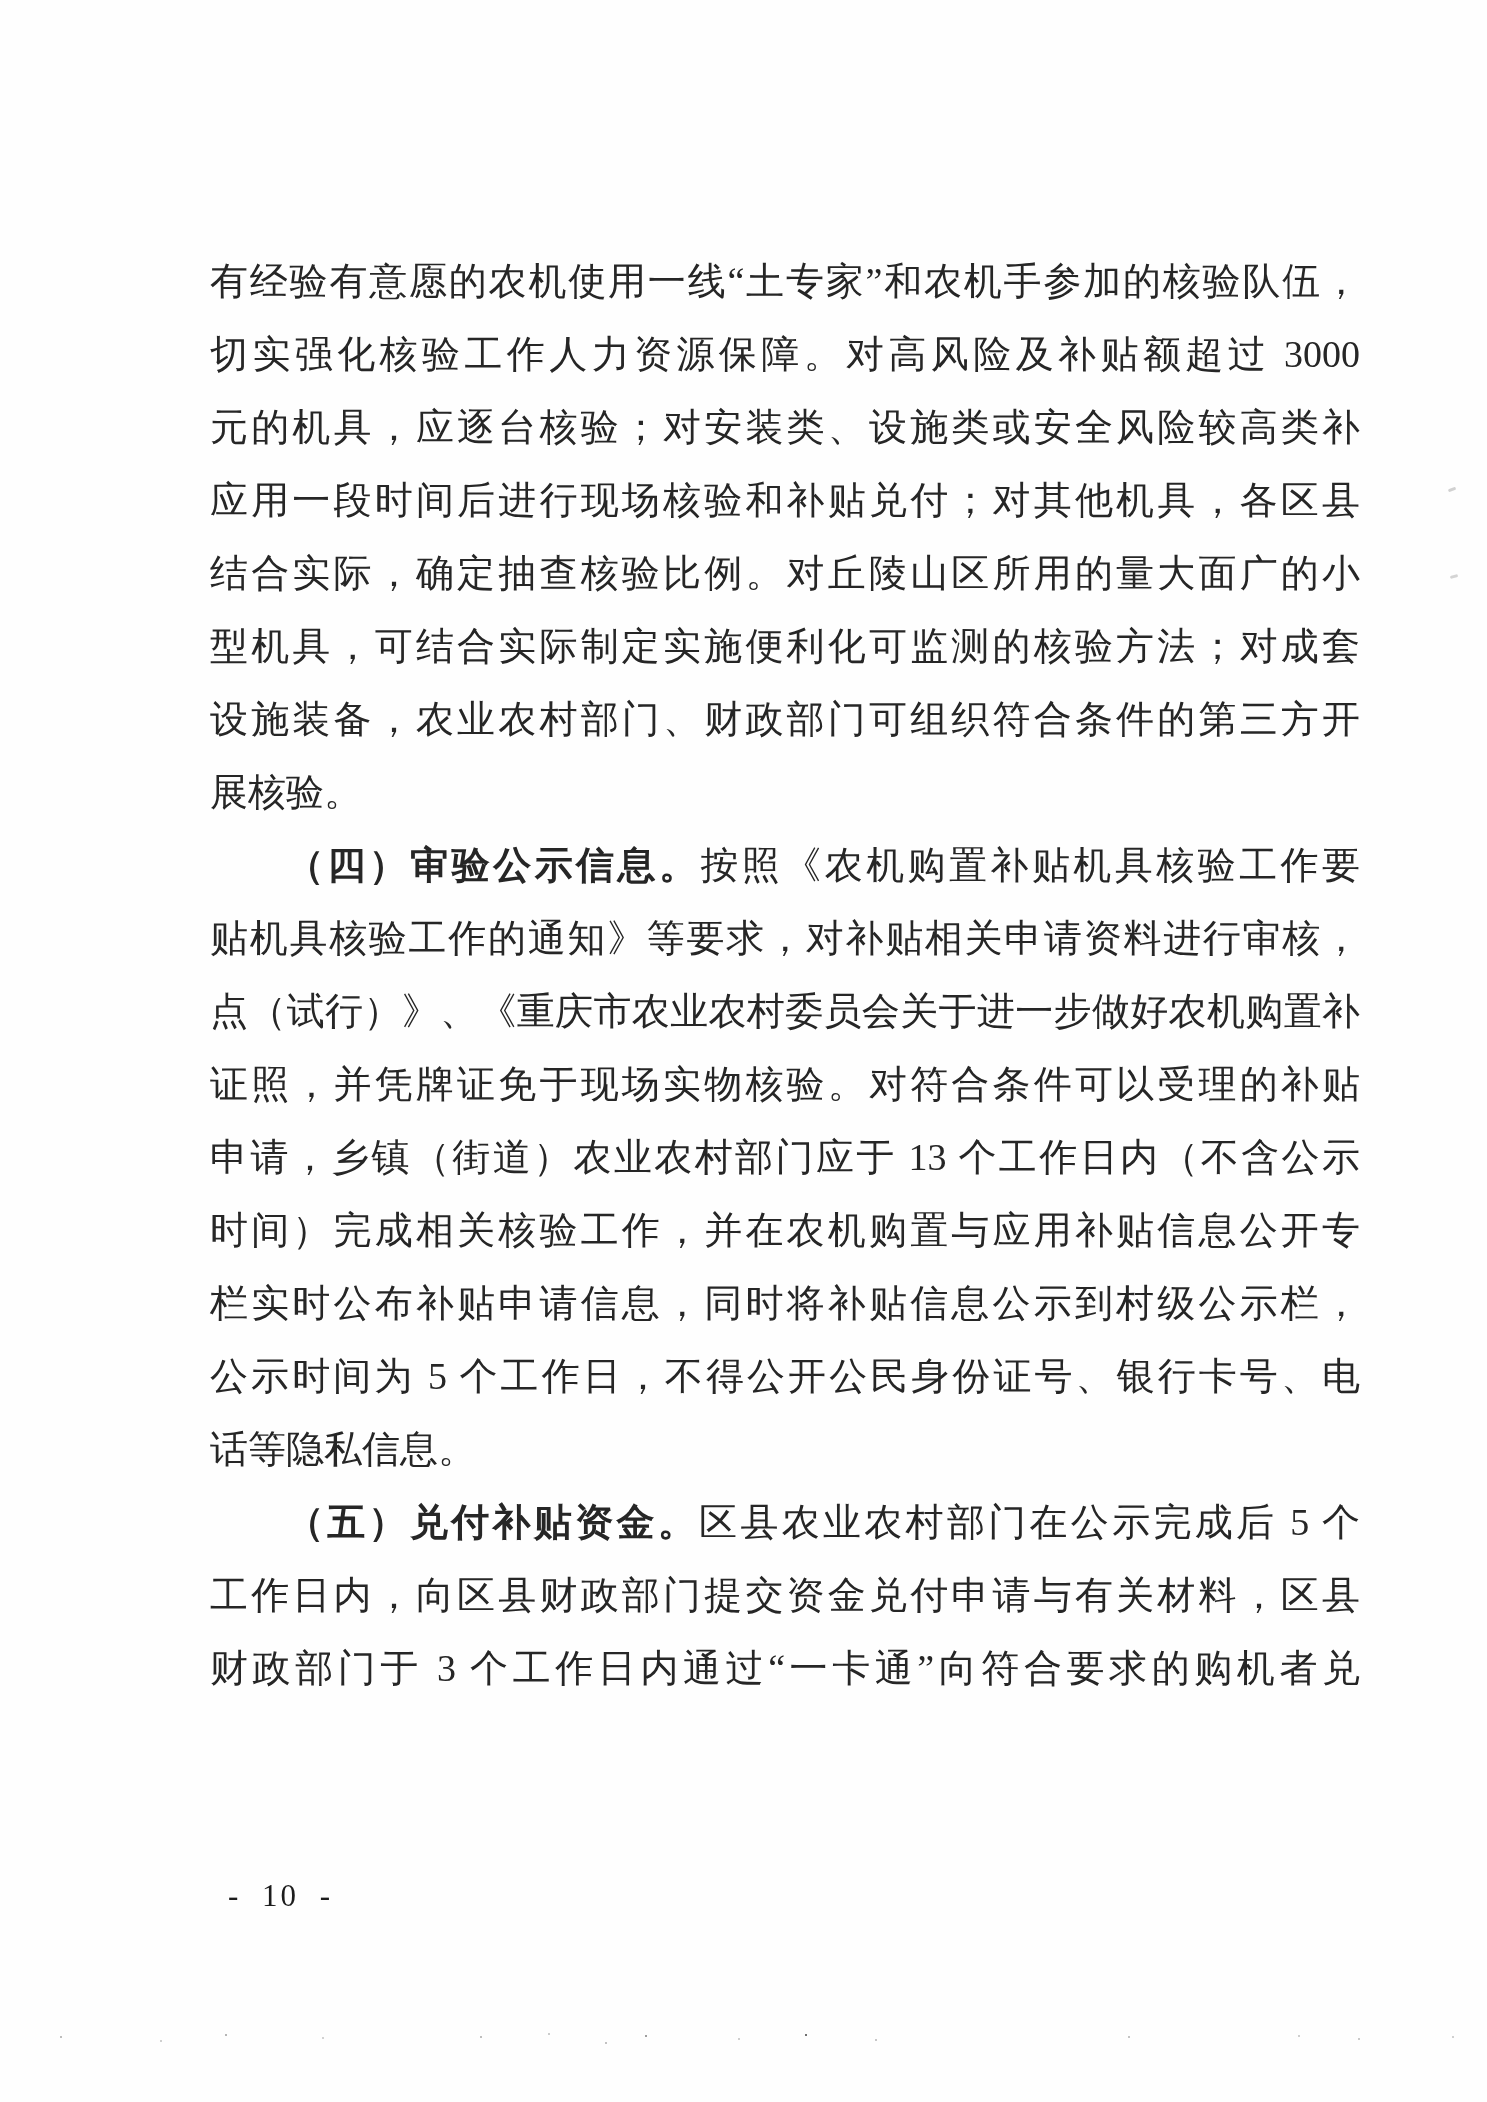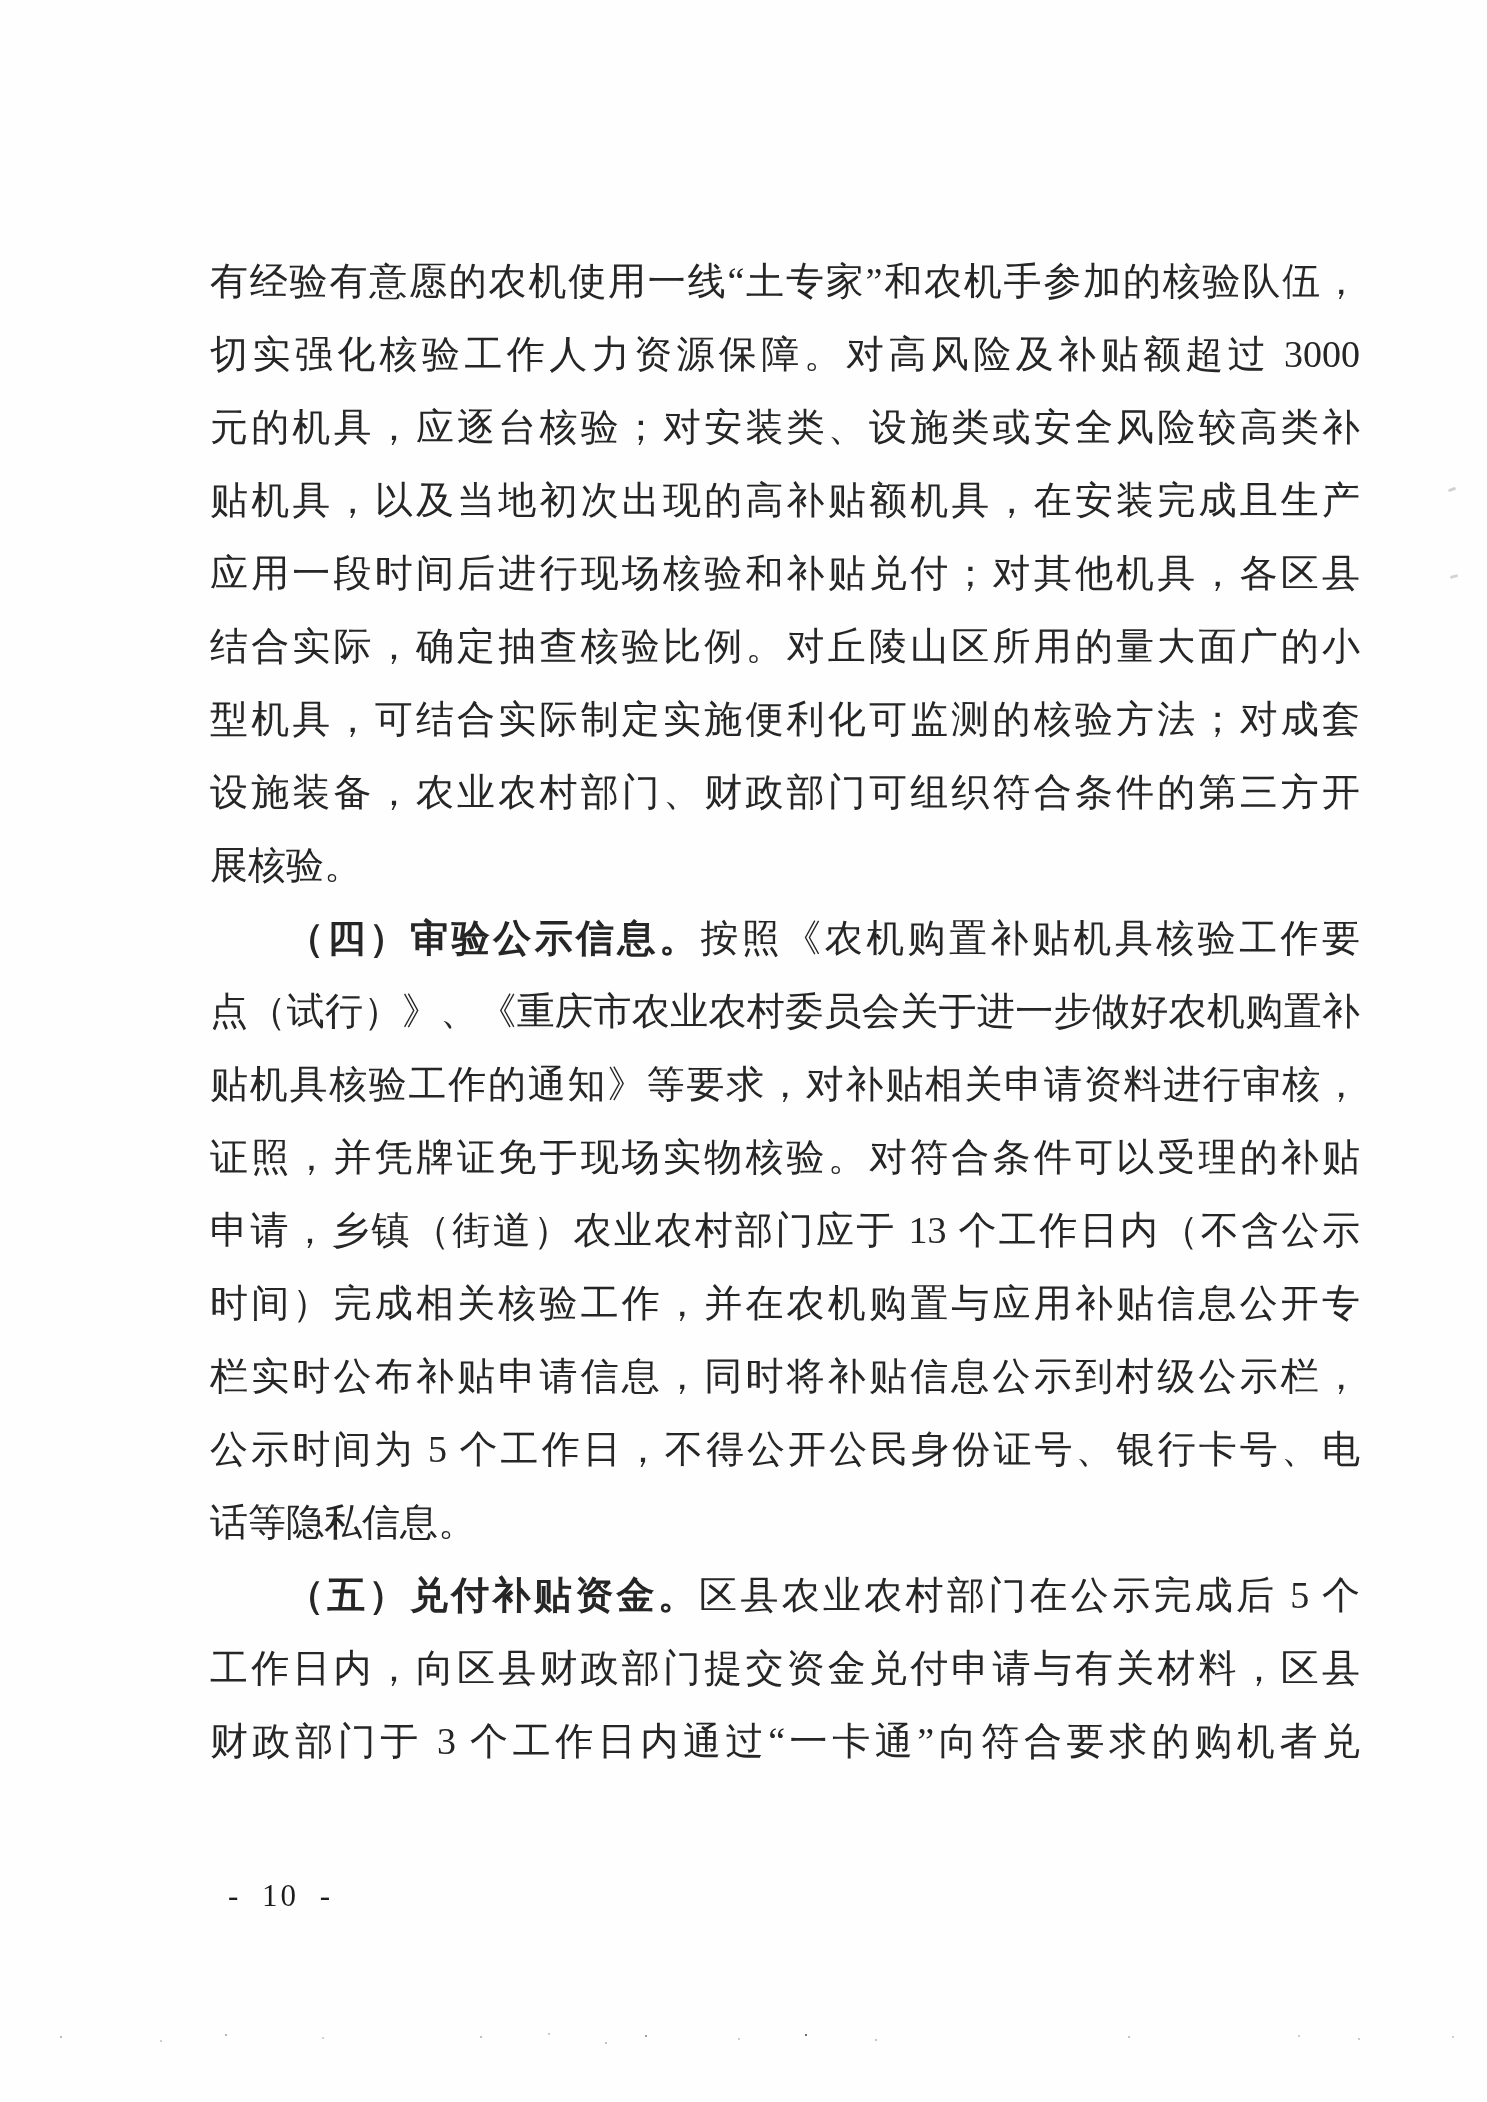--- a/index.html
+++ b/index.html
@@ -107,32 +107,31 @@
 </style>
 </head>
 <body>
 
 <div class="page">
 
   <div class="text-block">
     <div class="line">有经验有意愿的农机使用一线“土专家”和农机手参加的核验队伍，</div>
     <div class="line">切实强化核验工作人力资源保障。对高风险及补贴额超过 3000</div>
     <div class="line">元的机具，应逐台核验；对安装类、设施类或安全风险较高类补</div>
-    <div class="line">贴机具，以及当地初次出现的高补贴额机具，在安装完成且生产</div>
     <div class="line">应用一段时间后进行现场核验和补贴兑付；对其他机具，各区县</div>
     <div class="line">结合实际，确定抽查核验比例。对丘陵山区所用的量大面广的小</div>
     <div class="line">型机具，可结合实际制定实施便利化可监测的核验方法；对成套</div>
     <div class="line">设施装备，农业农村部门、财政部门可组织符合条件的第三方开</div>
     <div class="line short">展核验。</div>
 
     <div class="line indent">
       <span class="head">（四）审验公示信息。</span><span>按照《农机购置补贴机具核验工作要</span>
     </div>
+    <div class="line">贴机具核验工作的通知》等要求，对补贴相关申请资料进行审核，</div>
     <div class="line">点（试行）》、《重庆市农业农村委员会关于进一步做好农机购置补</div>
-    <div class="line">贴机具核验工作的通知》等要求，对补贴相关申请资料进行审核，</div>
     <div class="line">证照，并凭牌证免于现场实物核验。对符合条件可以受理的补贴</div>
     <div class="line">申请，乡镇（街道）农业农村部门应于 13 个工作日内（不含公示</div>
     <div class="line">时间）完成相关核验工作，并在农机购置与应用补贴信息公开专</div>
     <div class="line">栏实时公布补贴申请信息，同时将补贴信息公示到村级公示栏，</div>
     <div class="line">公示时间为 5 个工作日，不得公开公民身份证号、银行卡号、电</div>
     <div class="line short">话等隐私信息。</div>
 
     <div class="line indent">
       <span class="head">（五）兑付补贴资金。</span><span>区县农业农村部门在公示完成后 5 个</span>
     </div>

